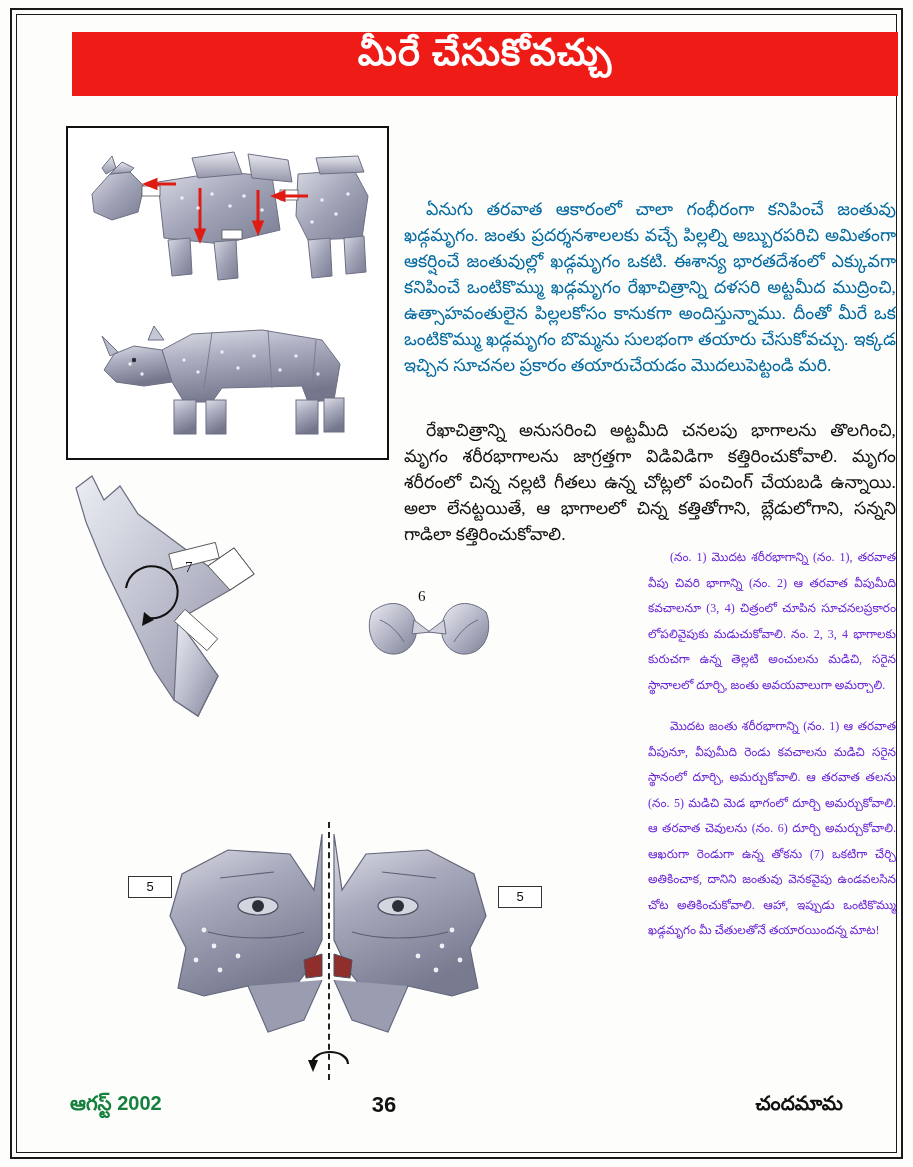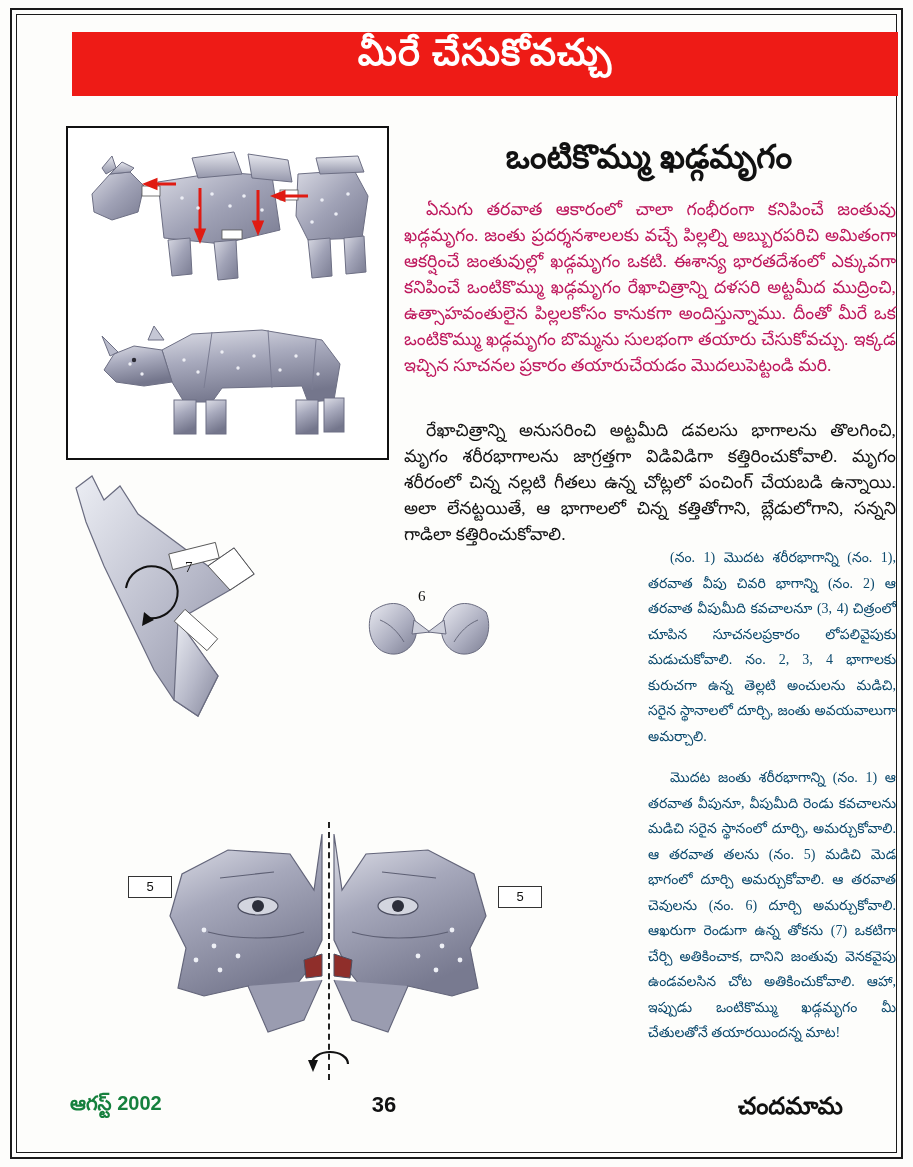--- a/index.html
+++ b/index.html
@@ -91,41 +91,41 @@
     font-family: "Liberation Sans", sans-serif;
     white-space: nowrap;
   }
   .col-top {
     position: absolute;
     left: 404px;
     top: 196px;
     width: 492px;
     font-size: 17.5px;
     line-height: 26px;
-    color: #be185d;
+    color: #0369a1;
     text-align: justify;
   }
   .col-mid {
     position: absolute;
     left: 404px;
     top: 417px;
     width: 492px;
     font-size: 17.5px;
     line-height: 26px;
     color: #111;
     text-align: justify;
   }
   .col-right-narrow {
     position: absolute;
     left: 648px;
     top: 545px;
     width: 248px;
-    font-size: 14px;
+    font-size: 12px;
     line-height: 25.5px;
-    color: #0c4a6e;
+    color: #6d28d9;
     text-align: justify;
   }
   .para { margin: 0 0 0 0; text-indent: 22px; }
   .para + .para { margin-top: 16px; }
 
   
   .footer-left {
     position: absolute;
     left: 70px;
     top: 1092px;
@@ -142,21 +142,21 @@
     text-align: center;
     font-size: 22px;
     font-weight: bold;
     color: #111;
     font-family: "Liberation Sans", sans-serif;
   }
   .footer-right {
     position: absolute;
     right: 70px;
     top: 1092px;
-    font-size: 24px;
+    font-size: 20px;
     font-weight: bold;
     color: #111;
     font-family: "Liberation Sans", sans-serif;
   }
 
   
   .fig {
     position: absolute;
   }
   .fig-label {
@@ -395,28 +395,27 @@
   </div>
   <div class="numbox" style="left:498px; top:886px; width:44px; height:22px; line-height:20px;">
     <span>5</span>
   </div>
 
   <svg class="fig" style="left:302px; top:1034px;" width="56" height="44" viewBox="0 0 56 44">
     <path d="M10,30 a18,12 0 1 1 36,0" fill="none" stroke="#111" stroke-width="2.2"></path>
     <polygon points="6,26 16,26 11,38" fill="#111"></polygon>
   </svg>
 
-  <div class="article-title">ఒంటికొమ్ము ఖడ్గమృగం</div>
 
   <div class="col-top">
     <p class="para">ఏనుగు తరవాత ఆకారంలో చాలా గంభీరంగా కనిపించే జంతువు ఖడ్గమృగం. జంతు ప్రదర్శనశాలలకు వచ్చే పిల్లల్ని అబ్బురపరిచి అమితంగా ఆకర్షించే జంతువుల్లో ఖడ్గమృగం ఒకటి. ఈశాన్య భారతదేశంలో ఎక్కువగా కనిపించే ఒంటికొమ్ము ఖడ్గమృగం రేఖాచిత్రాన్ని దళసరి అట్టమీద ముద్రించి, ఉత్సాహవంతులైన పిల్లలకోసం కానుకగా అందిస్తున్నాము. దీంతో మీరే ఒక ఒంటికొమ్ము ఖడ్గమృగం బొమ్మను సులభంగా తయారు చేసుకోవచ్చు. ఇక్కడ ఇచ్చిన సూచనల ప్రకారం తయారుచేయడం మొదలుపెట్టండి మరి.</p>
   </div>
 
   <div class="col-mid">
-    <p class="para">రేఖాచిత్రాన్ని అనుసరించి అట్టమీది డవలసు భాగాలను తొలగించి, మృగం శరీరభాగాలను జాగ్రత్తగా విడివిడిగా కత్తిరించుకోవాలి. మృగం శరీరంలో చిన్న నల్లటి గీతలు ఉన్న చోట్లలో పంచింగ్ చేయబడి ఉన్నాయి. అలా లేనట్టయితే, ఆ భాగాలలో చిన్న కత్తితోగాని, బ్లేడులోగాని, సన్నని గాడిలా కత్తిరించుకోవాలి.</p>
+    <p class="para">రేఖాచిత్రాన్ని అనుసరించి అట్టమీది చనలపు భాగాలను తొలగించి, మృగం శరీరభాగాలను జాగ్రత్తగా విడివిడిగా కత్తిరించుకోవాలి. మృగం శరీరంలో చిన్న నల్లటి గీతలు ఉన్న చోట్లలో పంచింగ్ చేయబడి ఉన్నాయి. అలా లేనట్టయితే, ఆ భాగాలలో చిన్న కత్తితోగాని, బ్లేడులోగాని, సన్నని గాడిలా కత్తిరించుకోవాలి.</p>
   </div>
 
   <div class="col-right-narrow">
     <p class="para">(నం. 1) మొదట శరీరభాగాన్ని (నం. 1), తరవాత వీపు చివరి భాగాన్ని (నం. 2) ఆ తరవాత వీపుమీది కవచాలనూ (3, 4) చిత్రంలో చూపిన సూచనలప్రకారం లోపలివైపుకు మడుచుకోవాలి. నం. 2, 3, 4 భాగాలకు కురుచగా ఉన్న తెల్లటి అంచులను మడిచి, సరైన స్థానాలలో దూర్చి, జంతు అవయవాలుగా అమర్చాలి.</p>
     <p class="para">మొదట జంతు శరీరభాగాన్ని (నం. 1) ఆ తరవాత వీపునూ, వీపుమీది రెండు కవచాలను మడిచి సరైన స్థానంలో దూర్చి, అమర్చుకోవాలి. ఆ తరవాత తలను (నం. 5) మడిచి మెడ భాగంలో దూర్చి అమర్చుకోవాలి. ఆ తరవాత చెవులను (నం. 6) దూర్చి అమర్చుకోవాలి. ఆఖరుగా రెండుగా ఉన్న తోకను (7) ఒకటిగా చేర్చి అతికించాక, దానిని జంతువు వెనకవైపు ఉండవలసిన చోట అతికించుకోవాలి. ఆహా, ఇప్పుడు ఒంటికొమ్ము ఖడ్గమృగం మీ చేతులతోనే తయారయిందన్న మాట!</p>
   </div>
 
   <div class="footer-left">ఆగస్ట్ 2002</div>
   <div class="footer-center">36</div>
   <div class="footer-right">చందమామ</div>

